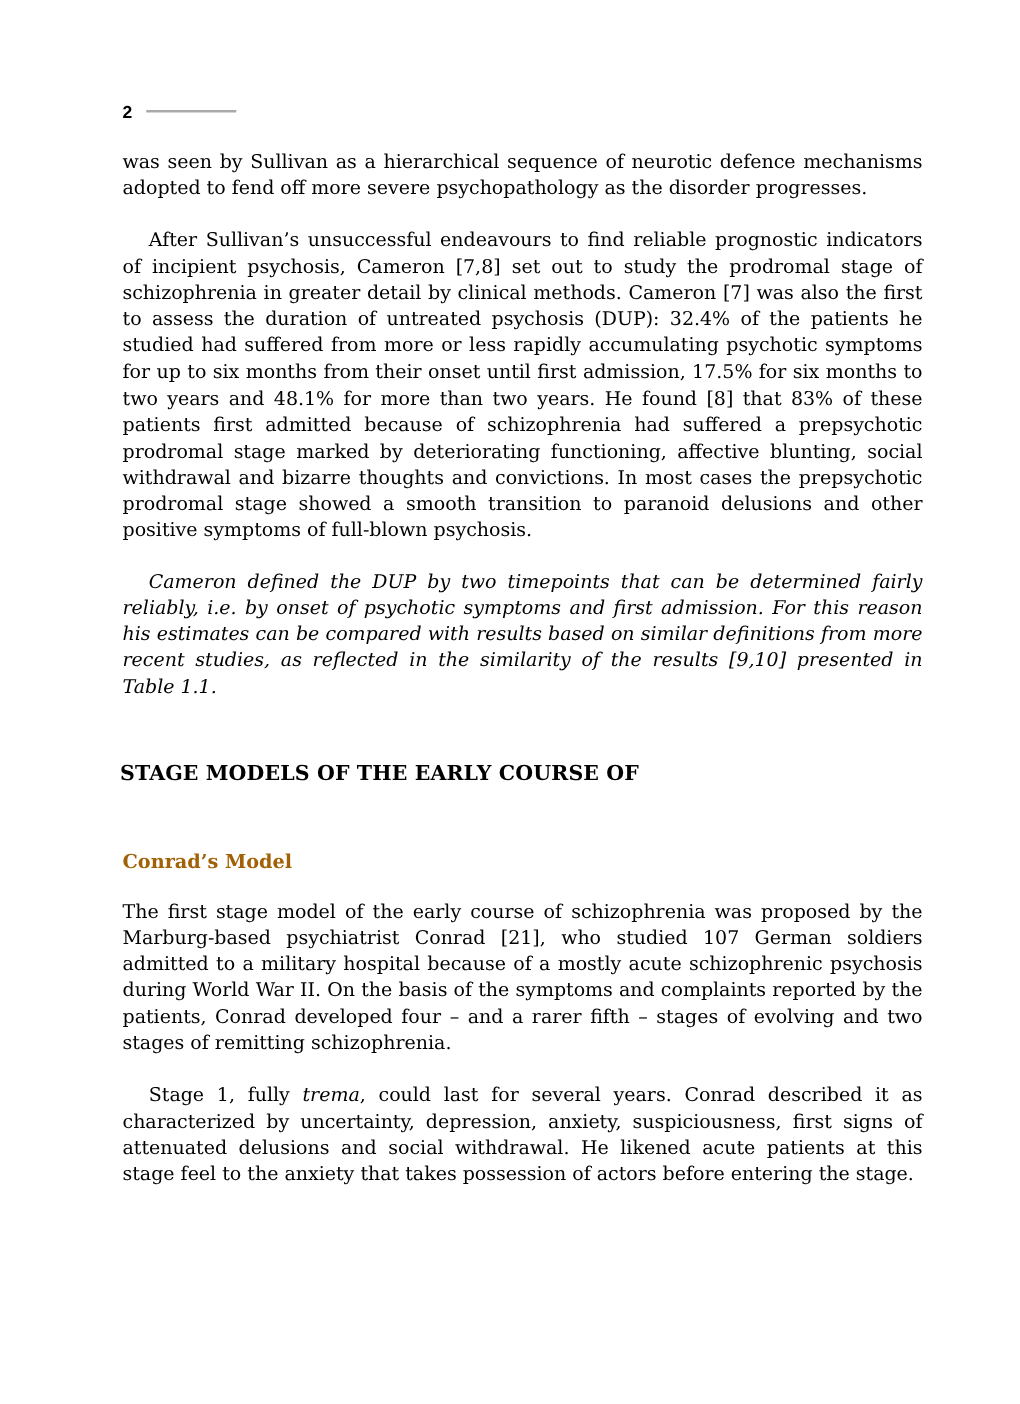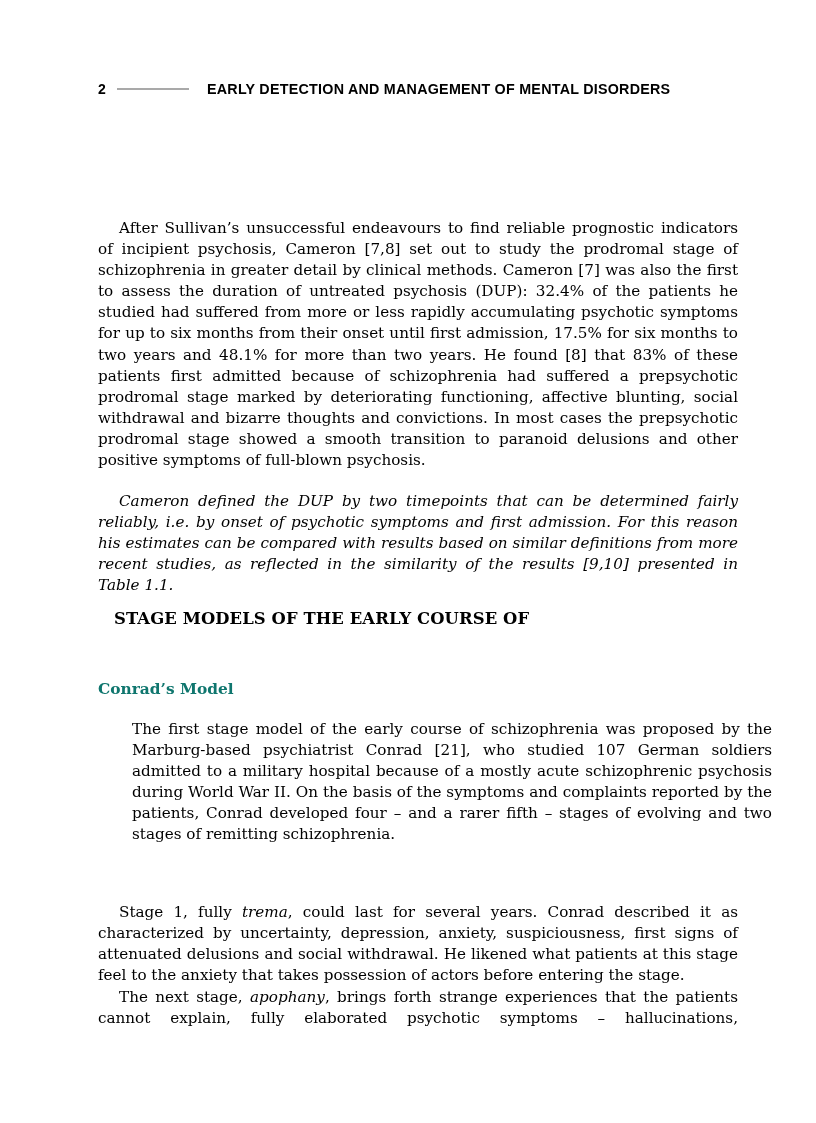--- a/index.html
+++ b/index.html
@@ -61,79 +61,80 @@
     text-justify: inter-word;
     -webkit-hyphens: none;
     hyphens: none;
   }
   .body-block p {
     margin: 0;
     text-align: justify;
   }
   .body-block p.indent {
     text-indent: 21px;
-    margin-top: 36px;
   }
   .body-block p:last-child {
     text-align-last: left;
   }
   
   .cont-last p:last-child {
     text-align-last: justify;
   }
 
   i, .italic {
   }
 
   
   .heading-major {
     position: absolute;
-    left: 114px;
+    left: 96px;
     width: 640px;
     font-family: "DejaVu Serif", "Liberation Serif", serif;
     font-weight: bold;
     font-size: 16.4px;
     line-height: 22px;
     letter-spacing: 0.1px;
     color: #000000;
     text-align: left;
   }
   .heading-minor {
     position: absolute;
     left: 98px;
     width: 640px;
     font-family: "DejaVu Serif", "Liberation Serif", serif;
     font-weight: bold;
     font-size: 15.4px;
     line-height: 21px;
-    color: #0f766e;
+    color: #a16207;
     text-align: left;
   }
 
   
   #para-1 { top: 119px; }
   #para-2 { top: 182px; }
   #para-3 { top: 455px; font-style: italic; }
   #head-stage { top: 608px; }
   #head-conrad { top: 679px; }
-  #para-4 { top: 719px; margin-left: 34px; }
+  #para-4 { top: 719px; }
   #para-5 { top: 866px; }
   #para-6 { top: 951px; }
 </style>
 </head>
 <body>
 
 <div class="page">
 
   <div class="running-head">
     <span class="folio">2</span>
     <span class="head-rule"></span>
-    <span class="head-title">EARLY DETECTION AND MANAGEMENT OF MENTAL DISORDERS</span>
   </div>
 
+  <div class="body-block" id="para-1">
+    <p>was seen by Sullivan as a hierarchical sequence of neurotic defence mechanisms adopted to fend off more severe psychopathology as the disorder progresses.</p>
+  </div>
 
   <div class="body-block" id="para-2">
     <p class="indent">After Sullivan’s unsuccessful endeavours to find reliable prognostic indicators of incipient psychosis, Cameron [7,8] set out to study the prodromal stage of schizophrenia in greater detail by clinical methods. Cameron [7] was also the first to assess the duration of untreated psychosis (DUP): 32.4% of the patients he studied had suffered from more or less rapidly accumulating psychotic symptoms for up to six months from their onset until first admission, 17.5% for six months to two years and 48.1% for more than two years. He found [8] that 83% of these patients first admitted because of schizophrenia had suffered a prepsychotic prodromal stage marked by deteriorating functioning, affective blunting, social withdrawal and bizarre thoughts and convictions. In most cases the prepsychotic prodromal stage showed a smooth transition to paranoid delusions and other positive symptoms of full-blown psychosis.</p>
   </div>
 
   <div class="body-block" id="para-3">
     <p class="indent">Cameron defined the DUP by two timepoints that can be determined fairly reliably, i.e. by onset of psychotic symptoms and first admission. For this reason his estimates can be compared with results based on similar definitions from more recent studies, as reflected in the similarity of the results [9,10] presented in Table 1.1.</p>
   </div>
 
   <div class="heading-major" id="head-stage">
@@ -142,20 +143,17 @@
 
   <div class="heading-minor" id="head-conrad">
     <div>Conrad’s Model</div>
   </div>
 
   <div class="body-block" id="para-4">
     <p>The first stage model of the early course of schizophrenia was proposed by the Marburg-based psychiatrist Conrad [21], who studied 107 German soldiers admitted to a military hospital because of a mostly acute schizophrenic psychosis during World War II. On the basis of the symptoms and complaints reported by the patients, Conrad developed four – and a rarer fifth – stages of evolving and two stages of remitting schizophrenia.</p>
   </div>
 
   <div class="body-block" id="para-5">
-    <p class="indent"><span>Stage 1, fully </span><i>trema</i><span>, could last for several years. Conrad described it as characterized by uncertainty, depression, anxiety, suspiciousness, first signs of attenuated delusions and social withdrawal. He likened what patients at this stage feel to the anxiety that takes possession of actors before entering the stage.</span></p>
+    <p class="indent"><span>Stage 1, fully </span><i>trema</i><span>, could last for several years. Conrad described it as characterized by uncertainty, depression, anxiety, suspiciousness, first signs of attenuated delusions and social withdrawal. He likened acute patients at this stage feel to the anxiety that takes possession of actors before entering the stage.</span></p>
   </div>
 
-  <div class="body-block cont-last" id="para-6">
-    <p class="indent"><span>The next stage, </span><i>apophany</i><span>, brings forth strange experiences that the patients cannot explain, fully elaborated psychotic symptoms – hallucinations,</span></p>
-  </div>
 
 </div>
 
 </body></html>

